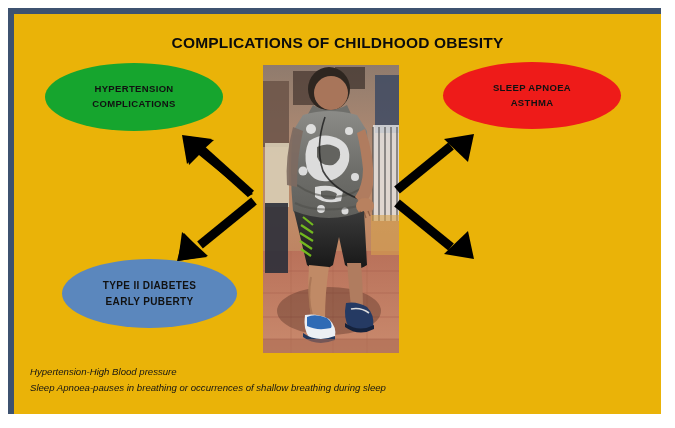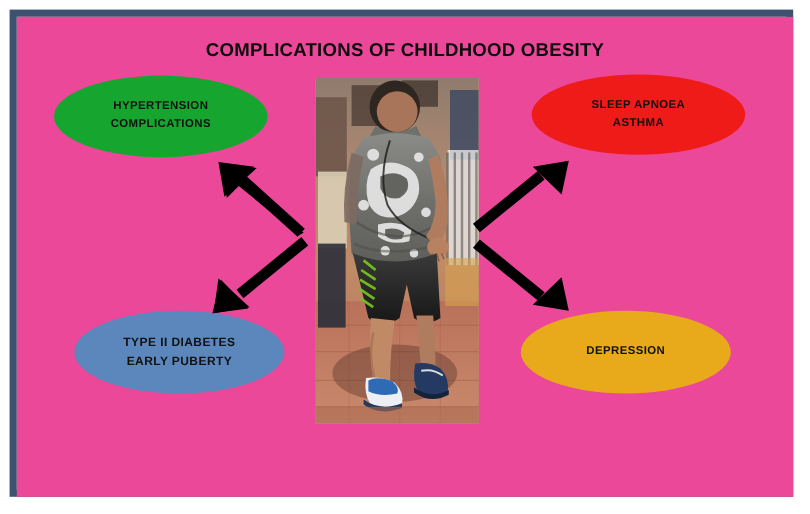--- a/index.html
+++ b/index.html
@@ -16,21 +16,21 @@
   #frame{
     position:absolute;left:8px;top:8px;
     width:653px;height:406px;
     box-sizing:border-box;
     border:6px solid #3d5270;
     background:#f8f8f6;
   }
   #canvas{
     position:absolute;left:14px;top:14px;
     width:647px;height:400px;
-    background:#ec4899;
+    background:#eab308;
   }
   
   #title{
     position:absolute;left:0;top:20px;width:647px;
     text-align:center;
     font-size:15.5px;font-weight:bold;letter-spacing:.2px;
     color:#0c0c0c;
     white-space:nowrap;
   }
   
@@ -218,23 +218,20 @@
     <div id="ell-diabetes" class="ellipse" style="background: rgb(91, 135, 189);">
       <span class="ln">TYPE II DIABETES</span>
       <span class="ln">EARLY  PUBERTY</span>
     </div>
 
     <div id="ell-apnoea" class="ellipse" style="background: rgb(238, 27, 25);">
       <span class="ln">SLEEP  APNOEA</span>
       <span class="ln">ASTHMA</span>
     </div>
 
-    <div id="ell-depression" class="ellipse" style="background: rgb(232, 169, 26);">
-      <span class="ln">DEPRESSION</span>
-    </div>
 
     <div id="arrow-upleft" class="arrow">
       <svg width="76" height="62" viewBox="0 0 76 62">
         <path d="M74 60 L24 16 L35 6 L6 2 L10 31 L20 21 L70 62 Z" fill="#000000"></path>
         <path d="M72 60 L22 15" stroke="#000000" stroke-width="9" stroke-linecap="butt"></path>
         <path d="M3 1 L33 5 L8 30 Z" fill="#000000"></path>
       </svg>
     </div>
 
     <div id="arrow-downleft" class="arrow">
@@ -253,16 +250,18 @@
     </div>
 
     <div id="arrow-downright" class="arrow">
       <svg width="82" height="64" viewBox="0 0 82 64">
         <path d="M2 4 L56 48" stroke="#000000" stroke-width="9" stroke-linecap="butt"></path>
         <path d="M79 60 L49 55 L73 32 Z" fill="#000000"></path>
       </svg>
     </div>
 
     <div id="footnotes">
+      <div>Hypertension-High Blood pressure</div>
+      <div>Sleep Apnoea-pauses in breathing or occurrences of shallow breathing during sleep</div>
     </div>
 
   </div>
 </div>
 
 </body></html>

